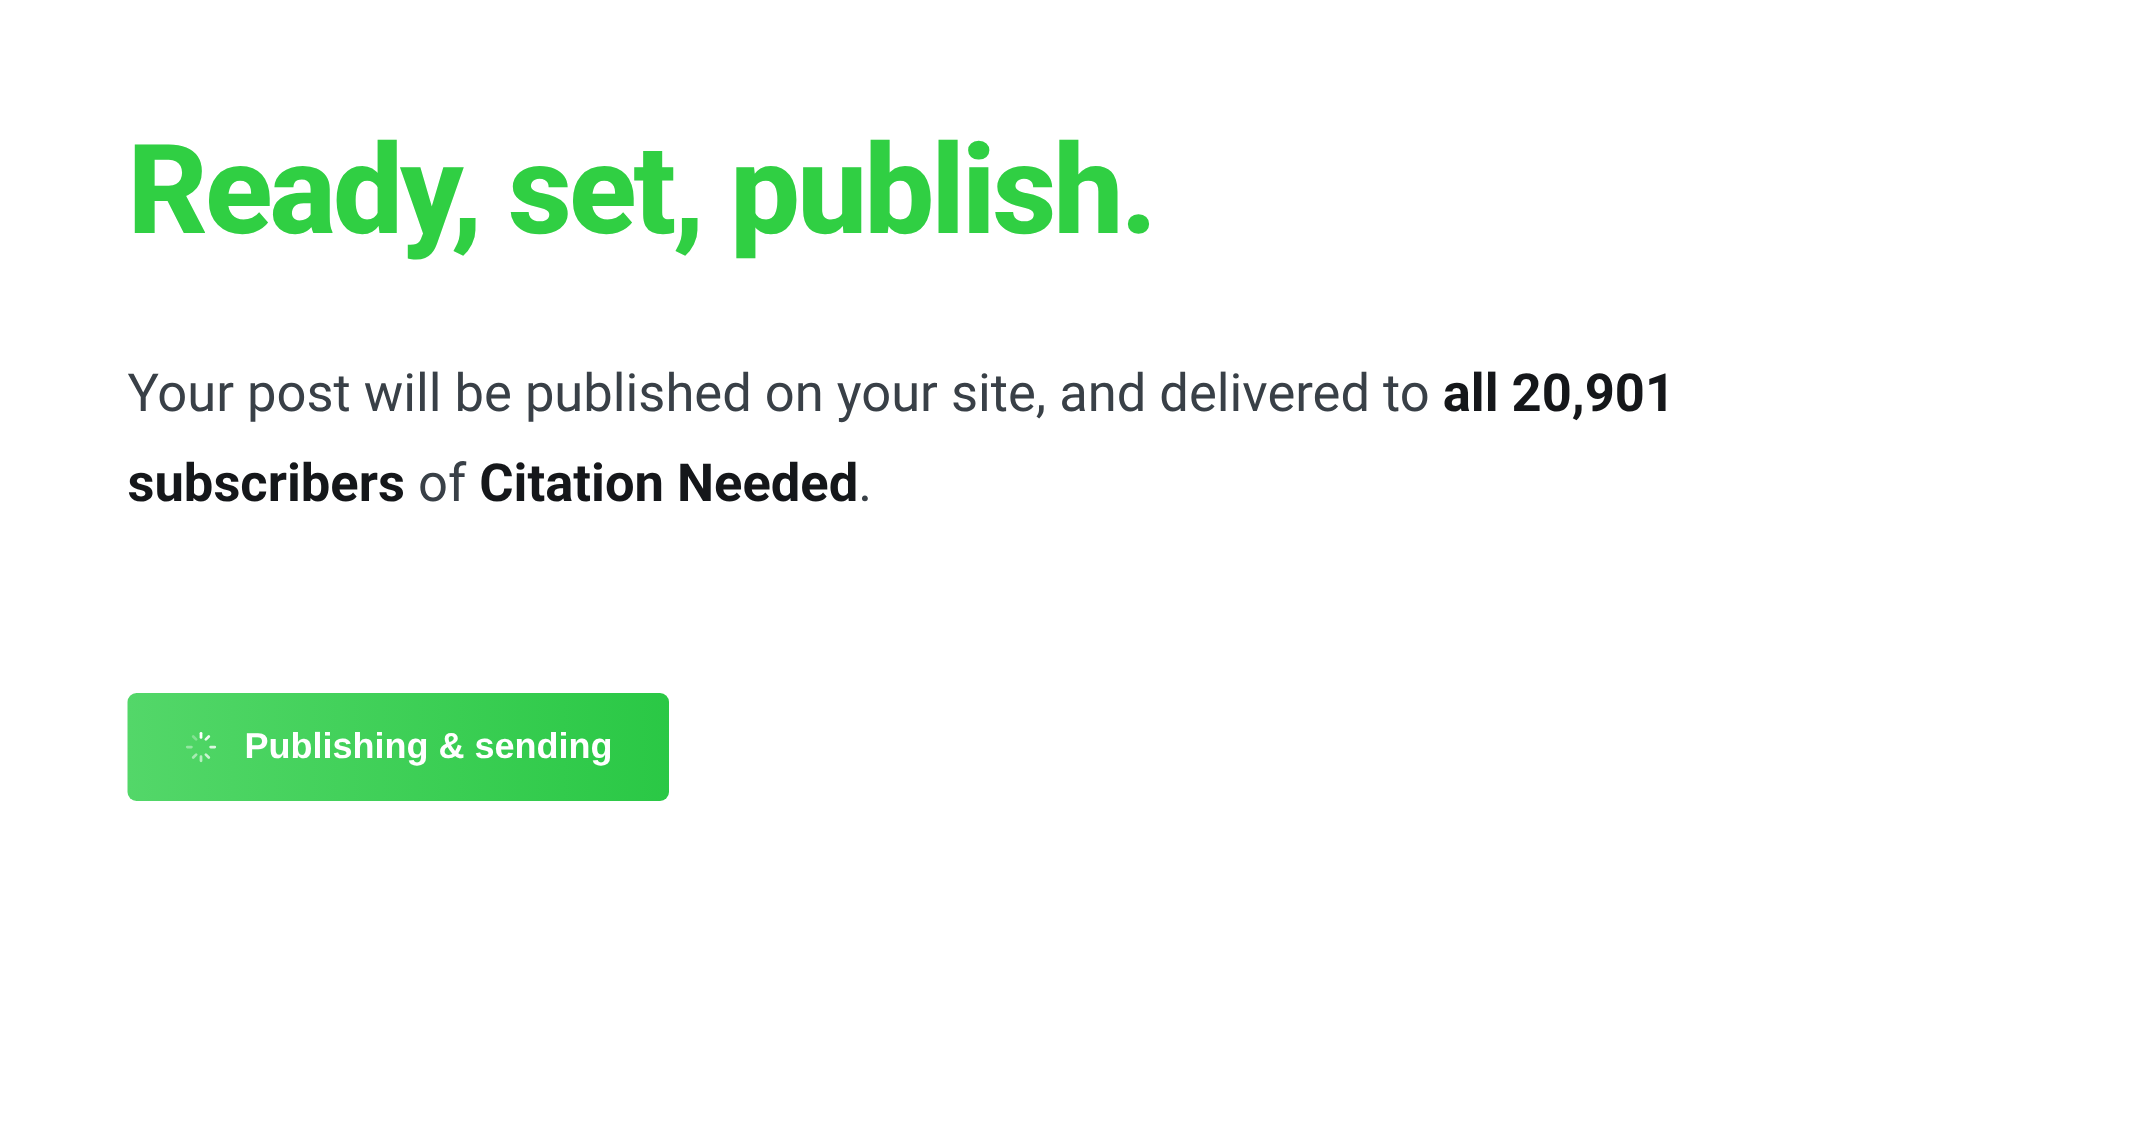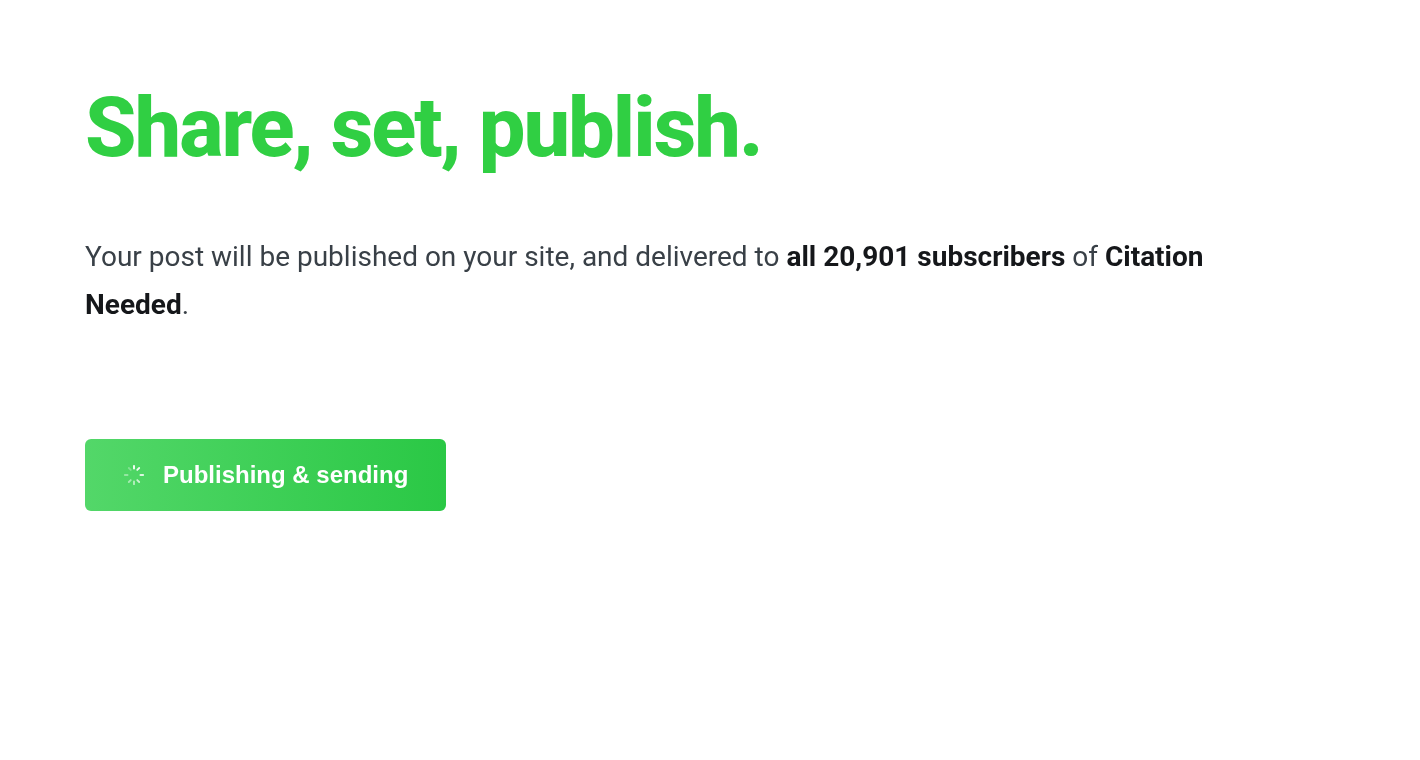--- a/index.html
+++ b/index.html
@@ -20,21 +20,21 @@
     .heading-line1 {
       color: #30cf43;
       display: block;
     }
     .heading-line2 {
       color: #15171a;
       display: block;
     }
     .subtext {
       margin-top: 58px;
-      font-size: 28px;
+      font-size: 35px;
       line-height: 1.7;
       color: #394047;
       font-weight: 400;
       max-width: 1200px;
     }
     .subtext .bold {
       font-weight: 700;
       color: #15171a;
     }
     .publish-button {
@@ -66,21 +66,21 @@
     @keyframes spin {
       to { transform: rotate(360deg); }
     }
   </style>
 </head>
 <body>
 
 
 
 <h1 class="heading">
-  <span class="heading-line1">Share, set, publish.</span>
+  <span class="heading-line1">Ready, set, publish.</span>
 </h1>
 
 <p class="subtext">
   <span>Your post will be published on your site, and delivered to </span><span class="bold">all 20,901 subscribers</span><span> of </span><span class="bold">Citation Needed</span><span>.</span>
 </p>
 
 <button class="publish-button">
   <span class="spinner">
     <svg viewBox="0 0 24 24" fill="none">
       <g stroke="#ffffff" stroke-width="2" stroke-linecap="round">

